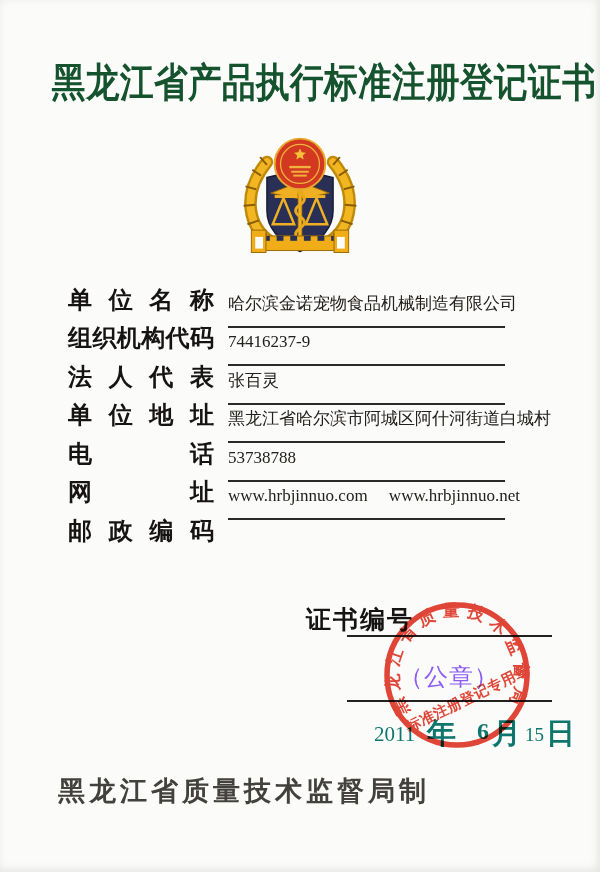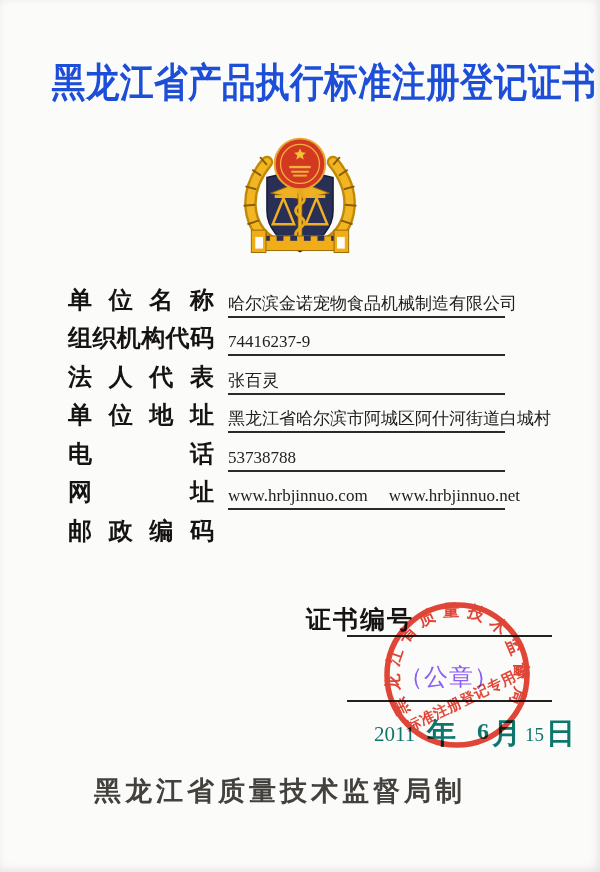--- a/index.html
+++ b/index.html
@@ -10,52 +10,52 @@
     background:#fbfbf9;
     overflow:hidden;
     font-family:"Liberation Serif","DejaVu Serif",serif;
     color:#1d1c1a;
     box-shadow:inset -4px 0 8px rgba(0,0,0,.05), inset 0 -4px 8px rgba(0,0,0,.05);
   }
   .title{
     position:absolute;top:60px;left:0;width:600px;
     text-align:center;
     font-weight:bold;font-size:40px;line-height:46px;
-    color:#1d4ed8;
+    color:#14532d;
     white-space:nowrap;
   }
   .title .squeeze{display:inline-block;transform:scaleX(0.84);transform-origin:center;letter-spacing:0.5px;}
   .emblem{position:absolute;left:228px;top:131px;width:144px;height:134px;}
   .fields{position:absolute;left:0;top:0;width:600px;}
   .frow{position:absolute;left:0;width:600px;height:34px;}
   .flabel{
     position:absolute;left:68px;top:0;width:146px;height:30px;
     display:flex;justify-content:space-between;align-items:center;
     font-weight:bold;font-size:24px;color:#161412;
   }
   .flabel span{display:block;line-height:1;}
   .fvalue{
     position:absolute;left:228px;top:0;width:277px;height:30px;
     border-bottom:2px solid #2b2a28;
     display:flex;align-items:flex-end;
     font-size:17px;line-height:22px;color:#23211e;
-    white-space:pre;padding-bottom:1px;
+    white-space:pre;padding-bottom:11px;
   }
   .certlabel{
     position:absolute;font-weight:bold;font-size:25px;color:#161412;letter-spacing:2px;white-space:nowrap;margin-left:44px;
   }
   .line{position:absolute;border-top:2px solid #222120;height:0;}
   .stamp-ph{position:absolute;left:399px;top:661px;font-weight:normal;font-size:24px;letter-spacing:1px;color:#8b5cf6;}
   .dt{position:absolute;white-space:nowrap;color:#0f766e;}
   .dt.num{font-size:21px;}
   .dt.unit{font-size:29px;font-weight:bold;}
   .seal{position:absolute;left:378px;top:596px;width:158px;height:158px;mix-blend-mode:multiply;opacity:.94;}
   .footer{
     position:absolute;top:773px;left:0;width:488px;text-align:center;
-    font-weight:bold;font-size:27px;letter-spacing:4px;color:#43413d;white-space:nowrap;padding-left:36px;
+    font-weight:bold;font-size:27px;letter-spacing:4px;color:#43413d;white-space:nowrap;
   }
 </style>
 </head>
 <body>
 
 <div class="page">
 
   <div class="title">
     <span class="squeeze">黑龙江省产品执行标准注册登记证书</span>
   </div>

